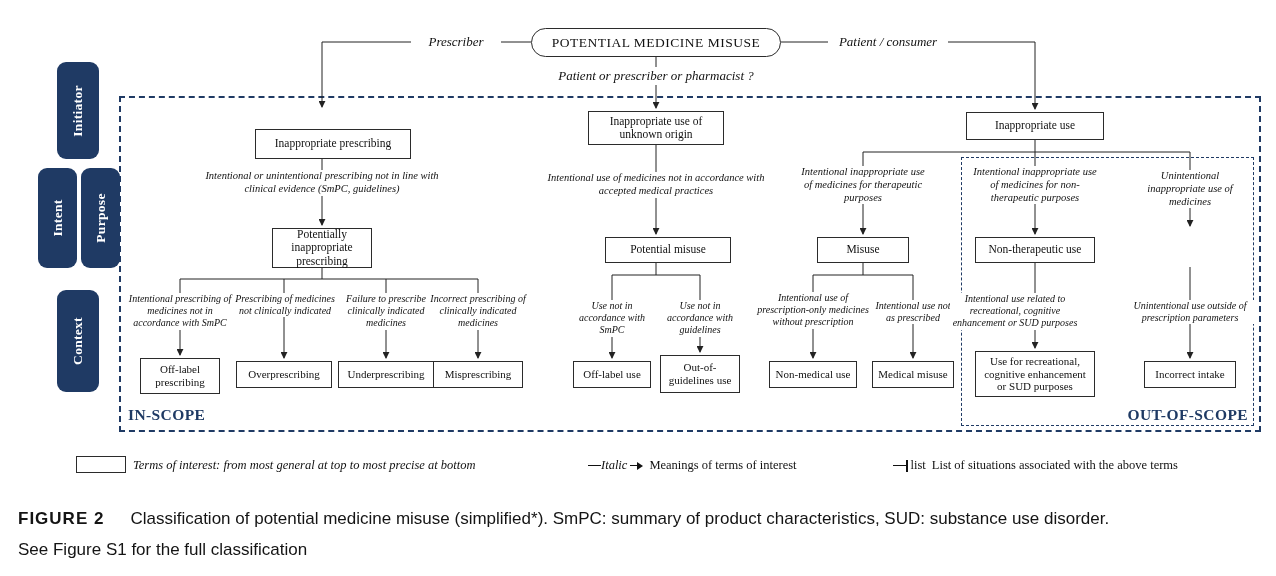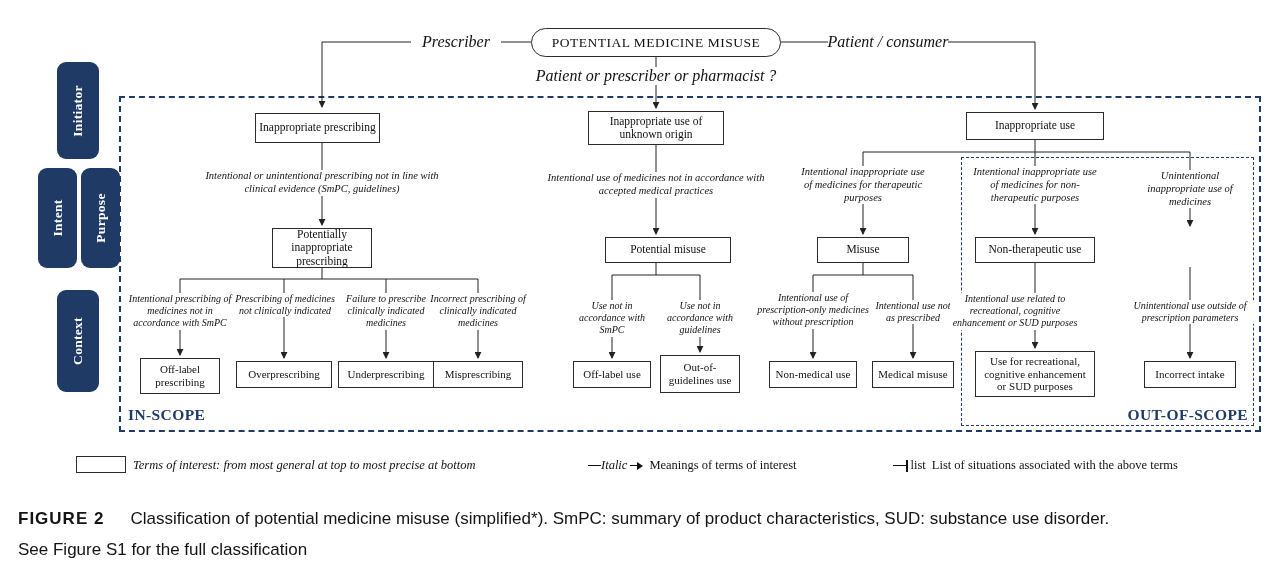--- a/index.html
+++ b/index.html
@@ -13,21 +13,21 @@
 
   .pill { position:absolute; background:var(--navy,#1f3a64); border-radius:9px;
           display:flex; align-items:center; justify-content:center; }
   .pill span { transform:rotate(-90deg); white-space:nowrap; color:#fff; font-weight:bold;
                font-size:13.5px; letter-spacing:.3px; }
 
   .oval { position:absolute; background:#fff; border:1.3px solid #2b2b2b; border-radius:16px;
           display:flex; align-items:center; justify-content:center;
           font-size:13.5px; letter-spacing:.5px; }
 
-  .lab { position:absolute; background:#fff; font-style:italic; font-size:16px;
+  .lab { position:absolute; background:#fff; font-style:italic; font-size:13px;
          display:flex; align-items:center; justify-content:center; white-space:nowrap; }
 
   .box { position:absolute; background:#fff; border:1px solid #2b2b2b;
          display:flex; align-items:center; justify-content:center; text-align:center;
          font-size:11px; line-height:1.15; padding:1px 3px; }
   .box.r1 { font-size:11.5px; }
   .box.r3 { font-size:11.5px; }
 
   .meaning { position:absolute; background:#fff; font-style:italic; text-align:center;
              font-size:10.5px; line-height:1.22; }
@@ -98,21 +98,21 @@
     </div>
   <div class="pill" style="left:57px; top:290px; width:42px; height:102px;">
     <span>Context</span>
     </div>
 
   <div class="oval" style="left:531px; top:28px; width:250px; height:29px;">POTENTIAL MEDICINE MISUSE</div>
   <div class="lab" style="left:411px; top:34px; width:90px; height:16px;">Prescriber</div>
   <div class="lab" style="left:828px; top:34px; width:120px; height:16px;">Patient / consumer</div>
   <div class="lab" style="left:541px; top:67px; width:230px; height:18px;">Patient or prescriber or pharmacist ?</div>
 
-  <div class="box r1" style="left:255px; top:113px; width:125px; height:30px;">Inappropriate prescribing</div>
+  <div class="box r1" style="left:255px; top:129px; width:156px; height:30px;">Inappropriate prescribing</div>
   <div class="box r1" style="left:966px; top:112px; width:138px; height:28px;">Inappropriate use</div>
   <div class="box r1" style="left:588px; top:111px; width:136px; height:34px;">Inappropriate use of unknown origin</div>
 
   <div class="meaning" style="left:202px; top:170px; width:240px;">Intentional or unintentional prescribing not in line with clinical evidence (SmPC, guidelines)</div>
   <div class="meaning" style="left:541px; top:172px; width:230px;">Intentional use of medicines not in accordance with accepted medical practices</div>
   <div class="meaning" style="left:798px; top:166px; width:130px;">Intentional inappropriate use of medicines for therapeutic purposes</div>
   <div class="meaning" style="left:968px; top:166px; width:134px;">Intentional inappropriate use of medicines for non-therapeutic purposes</div>
   <div class="meaning" style="left:1134px; top:170px; width:112px;">Unintentional inappropriate use of medicines</div>
 
   <div class="box r3" style="left:272px; top:228px; width:100px; height:40px;">Potentially inappropriate prescribing</div>

